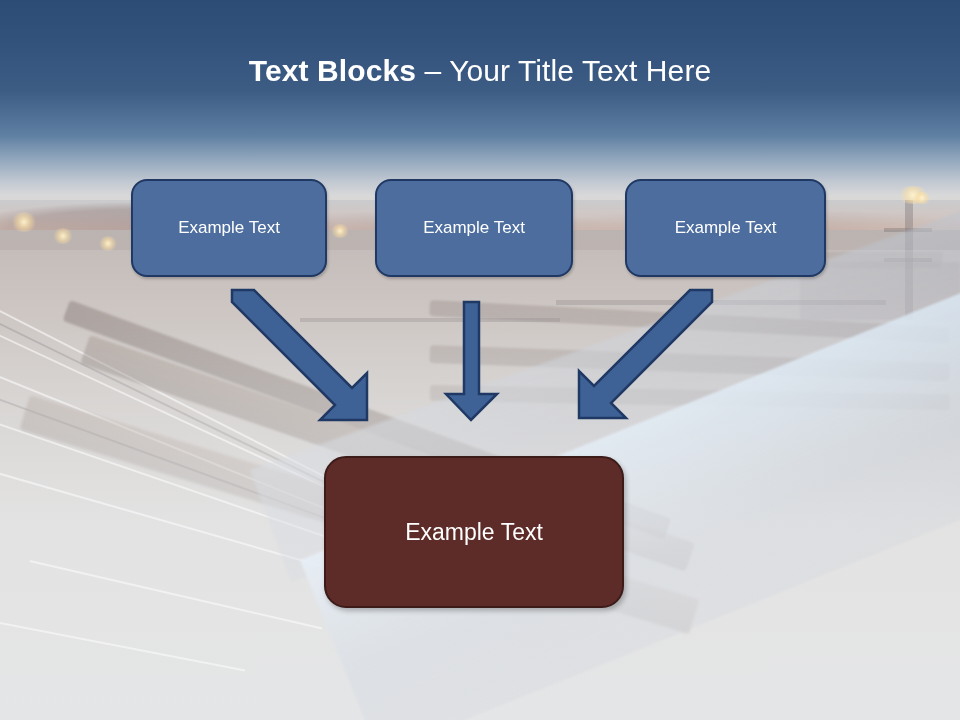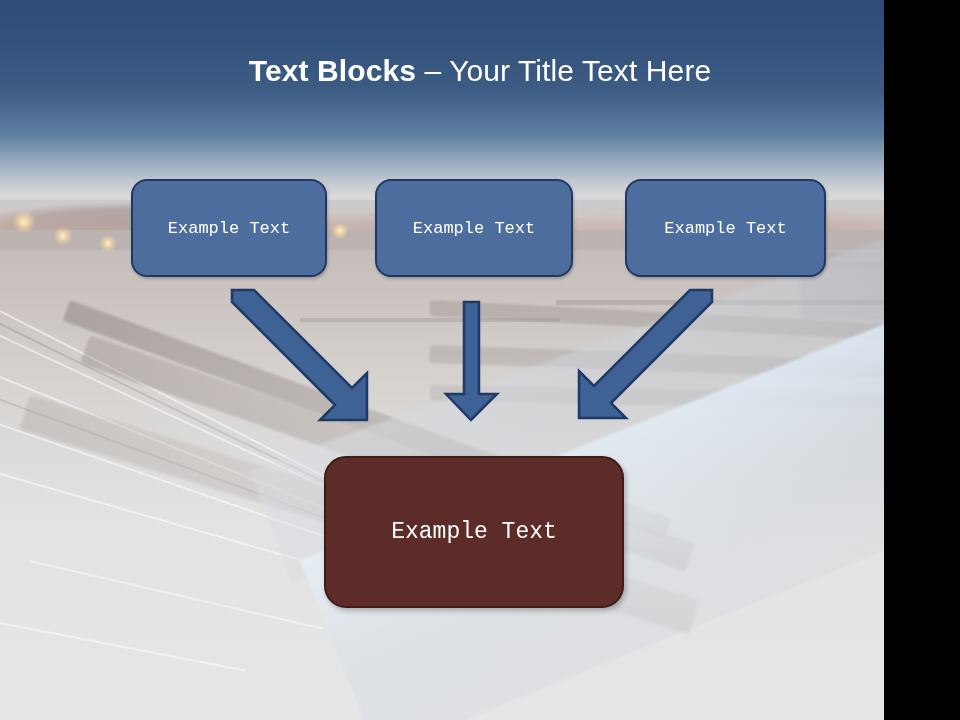--- a/index.html
+++ b/index.html
@@ -2,21 +2,21 @@
 <html><head>
 <meta charset="utf-8">
 <style>
   html, body {
     margin: 0;
     padding: 0;
     background: #000;
   }
   #slide {
     position: relative;
-    width: 884px;
+    width: 960px;
     height: 720px;
     overflow: hidden;
     font-family: "Liberation Sans", sans-serif;
     background: #c9ccd0;
   }
 
   
   .bg-layer { position: absolute; left: 0; top: 0; width: 960px; height: 720px; }
 
   
@@ -125,21 +125,20 @@
   
   .node {
     position: absolute;
     box-sizing: border-box;
     display: flex;
     align-items: center;
     justify-content: center;
     color: #ffffff;
     text-align: right;
     border-radius: 16px;
-    font-family: Liberation Mono, monospace;
   }
   .node.blue {
     background: #4c6d9d;
     border: 2.5px solid #1f3864;
     font-size: 17px;
     box-shadow: 1px 2px 3px rgba(0,0,0,0.22);
   }
   .node.red {
     background: #5d2b28;
     border: 2.5px solid #3d1b19;

